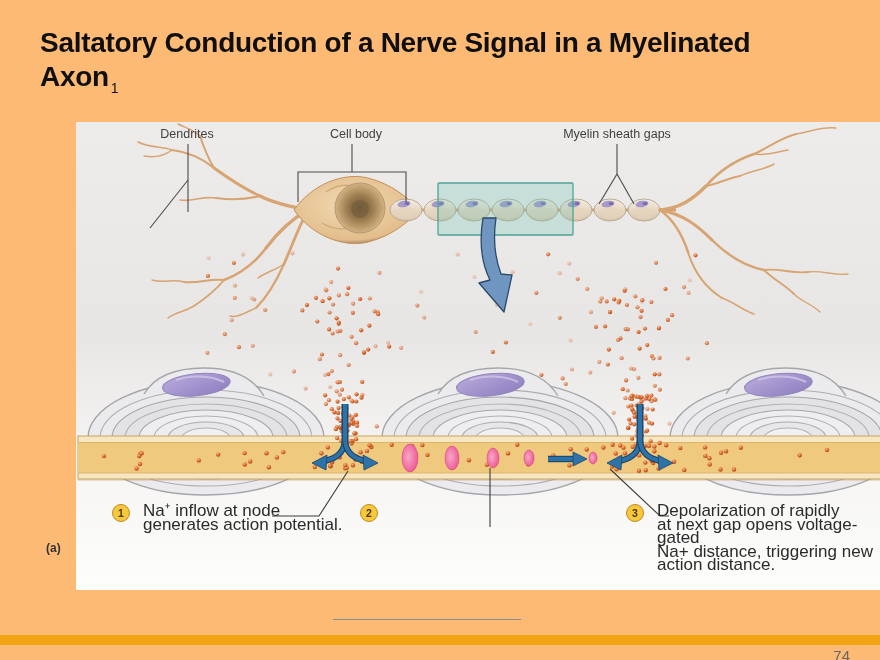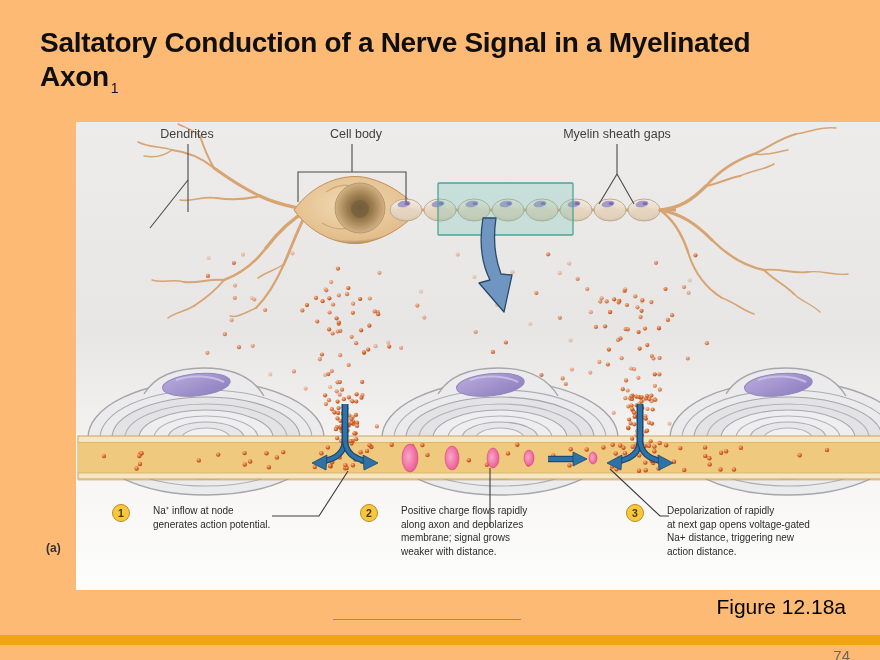--- a/index.html
+++ b/index.html
@@ -9,21 +9,21 @@
          color:#0f0f0f;line-height:34px;letter-spacing:-0.3px;}
   .title sub{font-size:14px;font-weight:400;margin-left:2px;}
   .panel{position:absolute;left:36px;top:122px;width:820px;height:468px;
          background:linear-gradient(180deg,#EDECEB 0%,#E8E6E5 45%,#F6F5F4 72%,#FDFDFC 100%);margin-left:40px;}
   .panel svg{position:absolute;left:0;top:0;}
   .panel svg text{font-family:"Liberation Sans",sans-serif;font-size:12.5px;fill:#3F3F3F;}
   .annotation{position:absolute;display:flex;align-items:flex-start;z-index:5;}
   .badge{flex:0 0 auto;width:16px;height:16px;border-radius:50%;background:#F7C83D;
          border:1px solid #C08A1E;color:#4A3800;font-size:10.5px;font-weight:700;
          display:flex;align-items:center;justify-content:center;line-height:1;}
-  .ann-text{margin-left:23px;font-size:10px;line-height:13.5px;color:#2B2B2B;}
+  .ann-text{margin-left:13px;font-size:17px;line-height:13.5px;color:#2B2B2B;}
   .panel-label{position:absolute;left:46px;top:541px;font-size:12px;font-weight:700;color:#333;z-index:5;}
   .underline{position:absolute;left:333px;top:619px;width:188px;border-top:1.3px solid #8C8C8C;z-index:5;}
   .figure-caption{position:absolute;right:34px;top:595px;font-size:21px;color:#000;z-index:5;}
   .accent-bar{position:absolute;left:0;top:635px;width:880px;height:10px;background:#F2A513;z-index:5;}
   .page-number{position:absolute;right:30px;top:647px;font-size:15px;color:#666;z-index:5;}
 </style>
 </head>
 <body>
 
 <div class="slide">
@@ -627,36 +627,29 @@
   <div class="annotation" style="left:112px;top:504px;">
     <span class="badge">1</span>
     <div class="ann-text">
       <div>Na⁺ inflow at node</div>
       <div>generates action potential.</div>
     </div>
   </div>
 
   <div class="annotation" style="left:360px;top:504px;">
     <span class="badge">2</span>
-    <div class="ann-text">
-      <div>Positive charge flows rapidly</div>
-      <div>along axon and depolarizes</div>
-      <div>membrane; signal grows</div>
-      <div>weaker with distance.</div>
-    </div>
   </div>
 
   <div class="annotation" style="left:626px;top:504px;">
     <span class="badge">3</span>
     <div class="ann-text">
       <div>Depolarization of rapidly</div>
       <div>at next gap opens voltage-gated</div>
       <div>Na+ distance, triggering new</div>
       <div>action distance.</div>
     </div>
   </div>
 
   <div class="panel-label">(a)</div>
   <div class="underline"></div>
-  <div class="figure-caption">Figure 12.18a</div>
   <div class="accent-bar" style="background: rgb(242, 165, 19);"></div>
   <div class="page-number">74</div>
 </div>
 
 </body></html>

